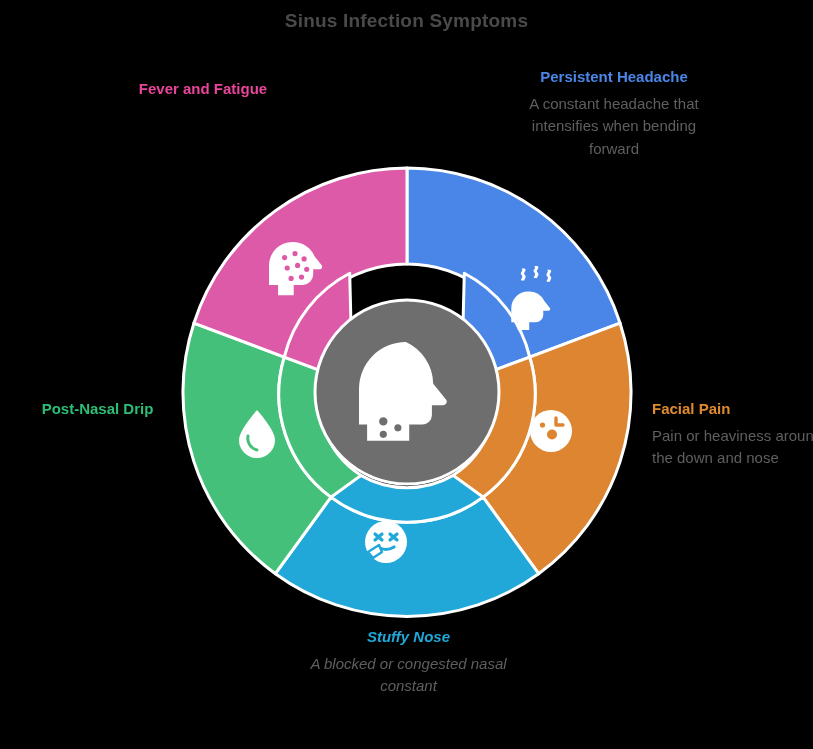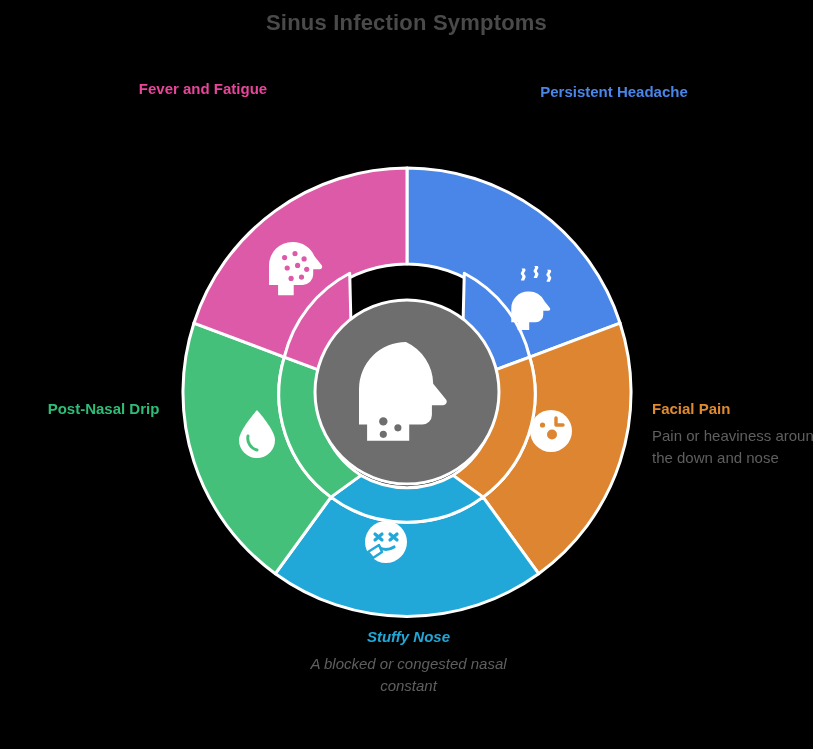--- a/index.html
+++ b/index.html
@@ -16,21 +16,21 @@
     height: 749px;
     background: #000000;
   }
 
   
   #page-title {
     position: absolute;
     left: 0; top: 10px;
     width: 813px;
     text-align: center;
-    font-size: 22px;
+    font-size: 19px;
     font-weight: bold;
     color: #4a4a4a;
     letter-spacing: .2px;
   }
 
   
   #wheel-wrap {
     position: absolute;
     left: 181px; top: 166px;
     width: 452px; height: 452px;
@@ -44,24 +44,24 @@
     font-weight: bold;
     line-height: 1.5;
     margin-bottom: 4px;
   }
   .label-desc {
     font-size: 15px;
     color: #5f5f5f;
     line-height: 1.5;
   }
 
-  #label-headache   { left: 512px; top: 66px;  width: 204px; text-align: center; margin-top: 15px; }
+  #label-headache   { left: 512px; top: 66px;  width: 204px; text-align: center; }
   #label-facial     { left: 652px; top: 398px; width: 181px; }
   #label-stuffy     { left: 297px; top: 626px; width: 223px; text-align: center; font-style: italic; }
-  #label-postnasal  { left: 16px;   top: 398px; width: 175px; text-align: center; }
+  #label-postnasal  { left: 10px;   top: 398px; width: 175px; text-align: center; }
   #label-fever      { left: 92px;  top: 78px;  width: 222px; text-align: center; text-decoration: underline; }
 </style>
 </head>
 <body>
 
 <div id="stage">
 
   <div id="page-title">Sinus Infection Symptoms</div>
 
   <div id="wheel-wrap">
@@ -182,20 +182,21 @@
             <circle cx="24" cy="53" r="2.2"></circle>
             <circle cx="15" cy="57" r="2.2"></circle>
           </g>
         </g>
       </g>
     </svg>
   </div>
 
   <div class="label-block" id="label-headache">
     <div class="label-title" style="color:#4a86e8">Persistent Headache</div>
+    <div class="label-desc">A constant headache that intensifies when bending forward</div>
   </div>
 
   <div class="label-block" id="label-facial">
     <div class="label-title" style="color:#e08a2e">Facial Pain</div>
     <div class="label-desc">Pain or heaviness around the down and nose</div>
   </div>
 
   <div class="label-block" id="label-stuffy">
     <div class="label-title" style="color:#21a8d8">Stuffy Nose</div>
     <div class="label-desc">A blocked or congested nasal constant</div>

